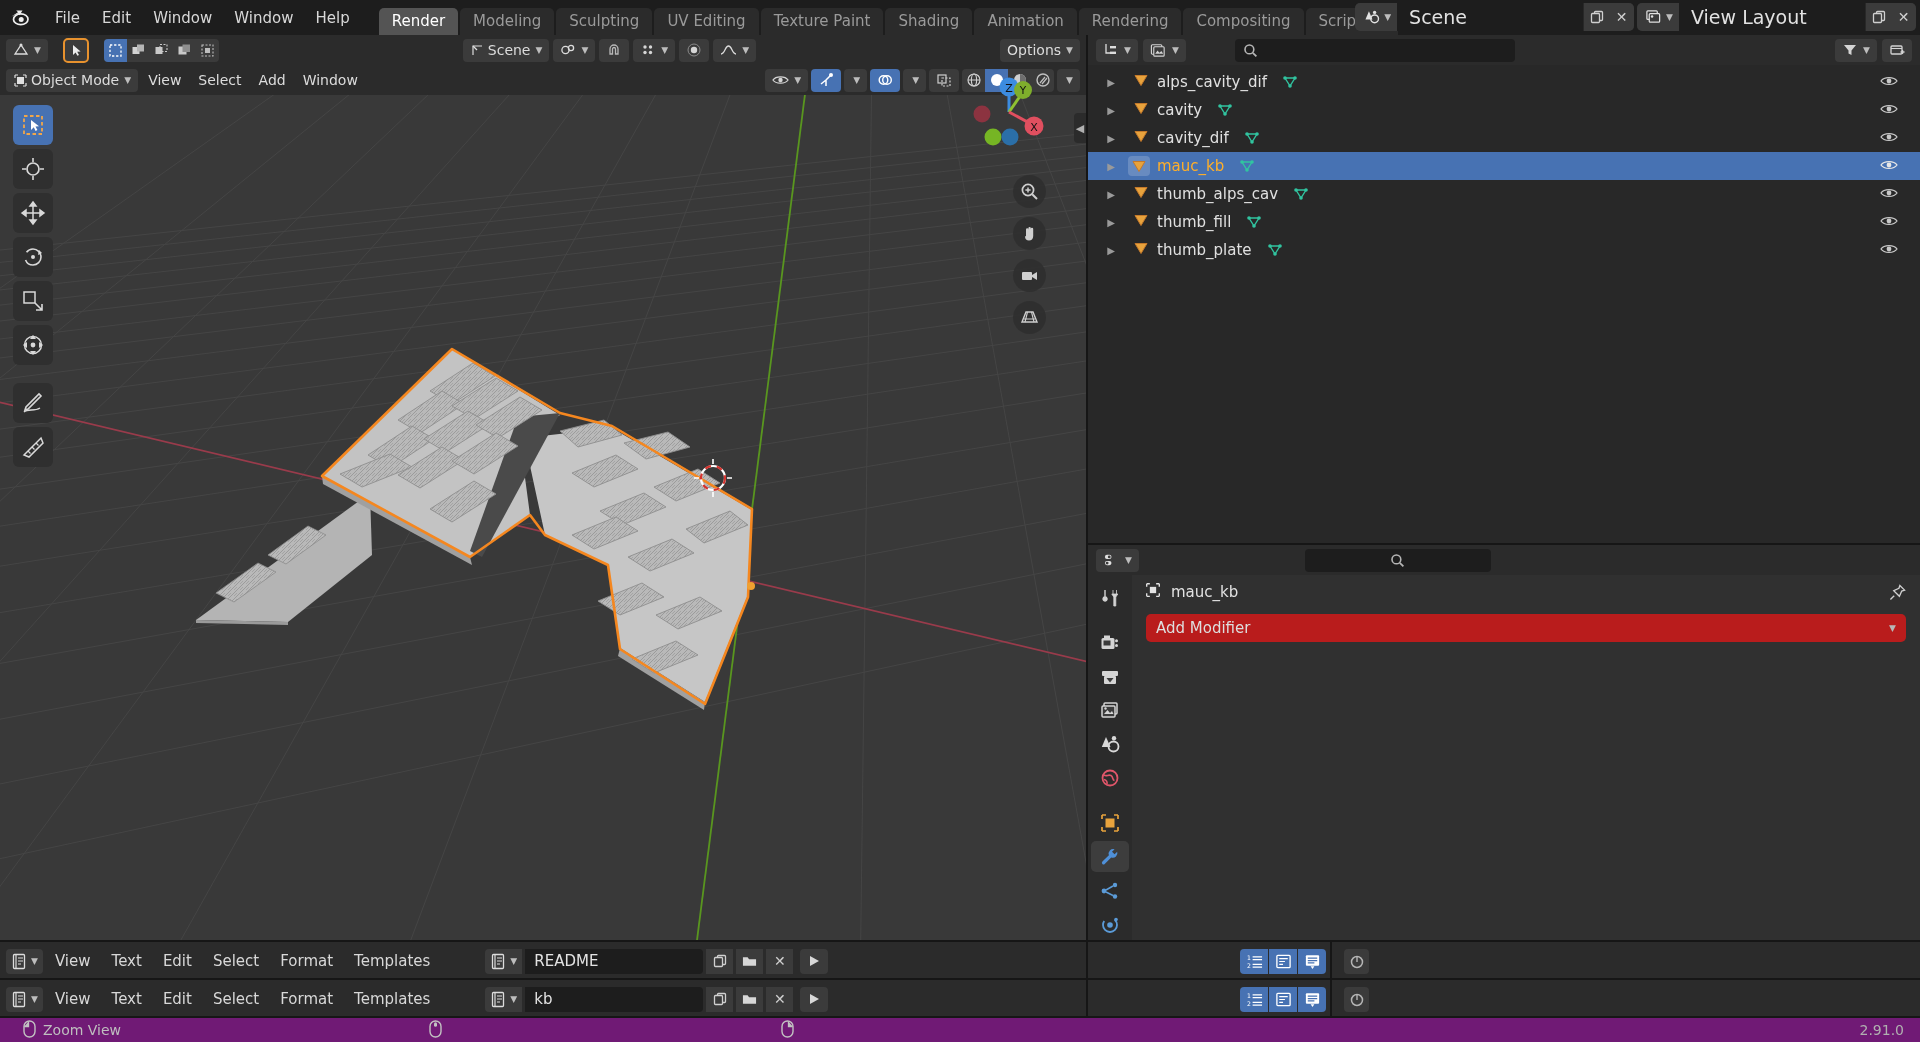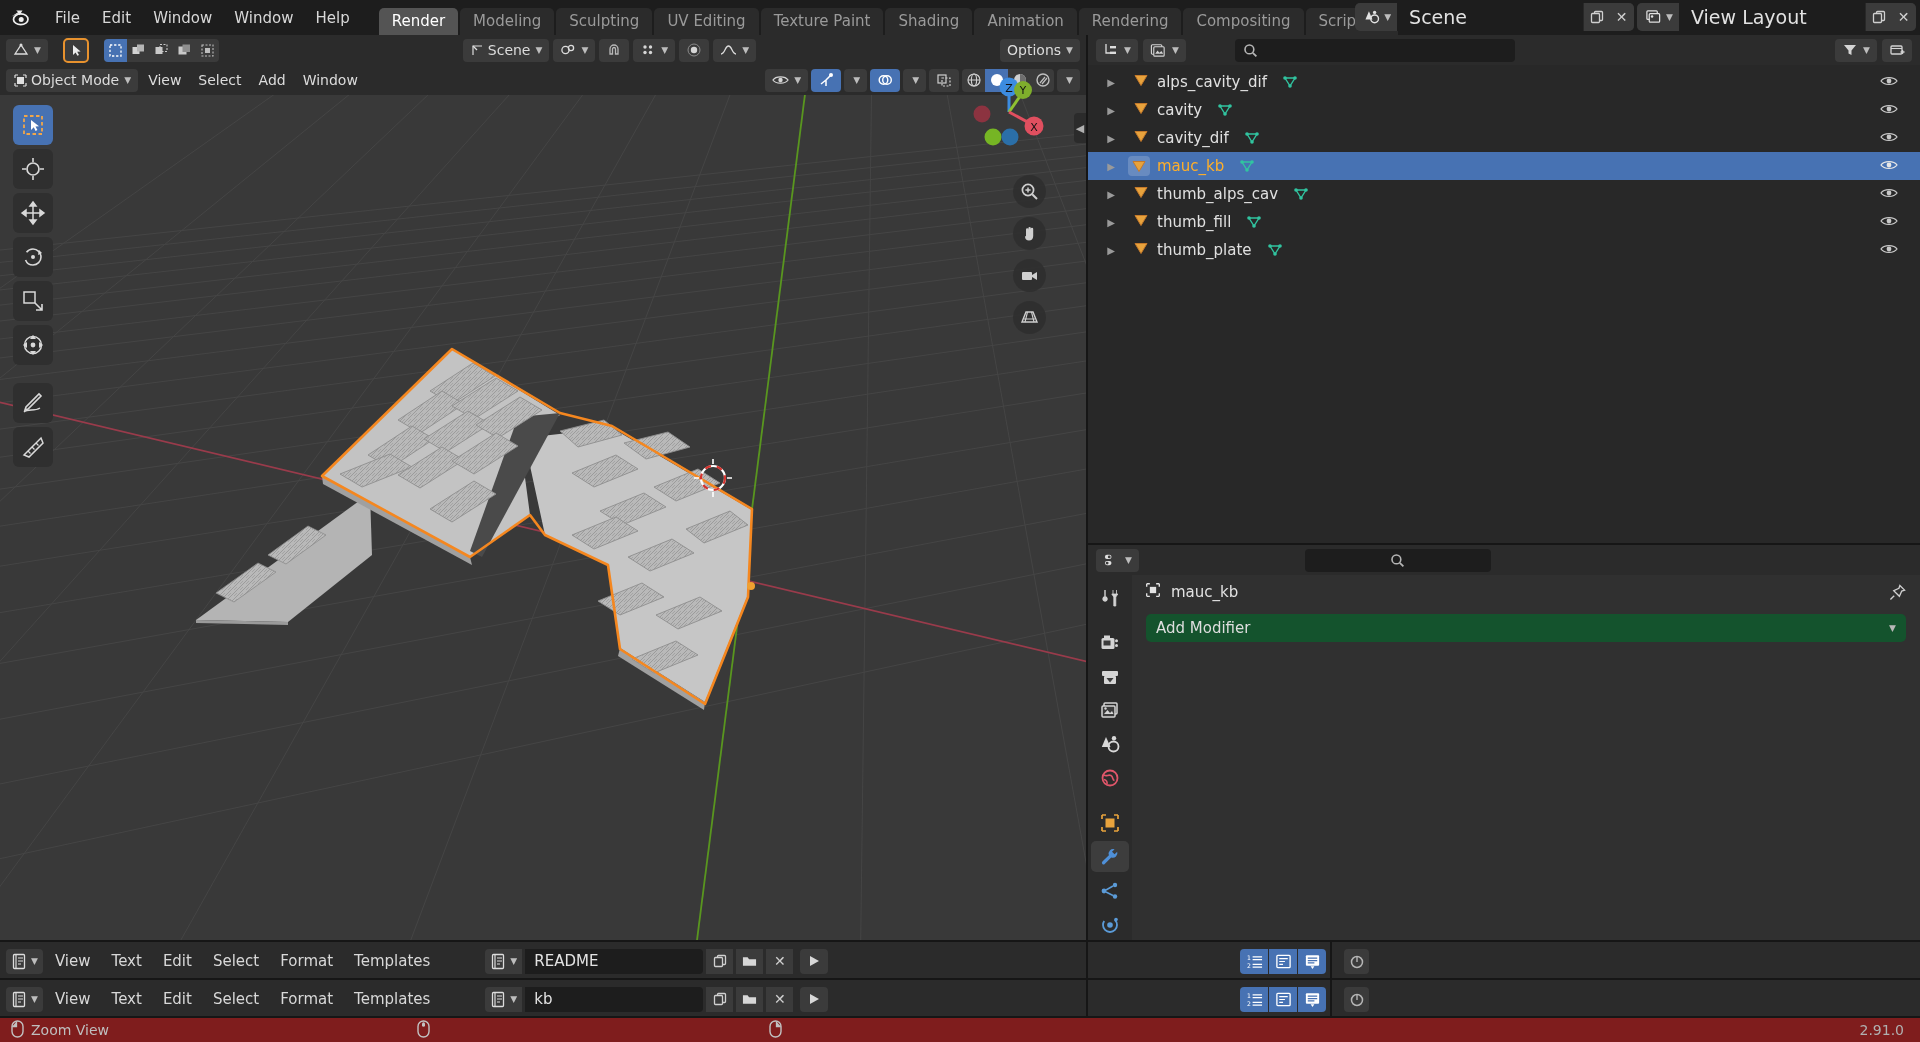--- a/index.html
+++ b/index.html
@@ -146,21 +146,21 @@
   }
   .ptab.active { background:#3d3d3d; }
   .ptab.spacer { height:9px; }
   .props-main { flex:1; background:#303030; padding:0; }
   .props-breadcrumb {
     height:34px; display:flex; align-items:center; gap:9px; padding:0 12px;
     font-size:15px; color:#e2e2e2; position:relative;
   }
   .props-pin { position:absolute; right:14px; top:9px; }
   .add-modifier {
-    margin:5px 14px 0 14px; height:28px; background:#14532d; border-radius:5px;
+    margin:5px 14px 0 14px; height:28px; background:#b91c1c; border-radius:5px;
     display:flex; align-items:center; padding:0 10px; font-size:15px; color:#dedede;
     position:relative;
   }
   .add-modifier .mcaret { position:absolute; right:10px; font-size:9px; color:#b8b8b8; }
 
   
   .texted {
     position:absolute; left:0; width:1332px; height:38px; background:#2b2b2b;
     display:flex; align-items:center; padding:0 6px; gap:3px;
   }
@@ -189,21 +189,21 @@
     position:absolute; left:1332px; width:588px; height:38px; background:#2b2b2b;
   }
   .texted-right#ter1 { top:942px; }
   .texted-right#ter2 { top:980px; }
   .ter-icon { position:absolute; left:12px; top:7px; width:25px; height:25px; background:#3b3b3b;
     border-radius:4px; display:flex; align-items:center; justify-content:center; }
 
   
   .statusbar {
     position:absolute; left:0; top:1018px; width:1920px; height:24px;
-    background:#7f1d1d; display:flex; align-items:center; padding:0 11px; font-size:14px; color:#bfbfbf;
+    background:#701a75; display:flex; align-items:center; padding:0 23px; font-size:14px; color:#bfbfbf;
   }
   .sb-item { display:flex; align-items:center; gap:7px; margin-right:36px; }
   .sb-version { position:absolute; right:16px; color:#b0b0b0; font-size:14px; }
 
   .divider-v { position:absolute; background:#161616; width:2px; }
   .divider-h { position:absolute; background:#161616; height:2px; }
 </style>
 </head>
 <body>
 

